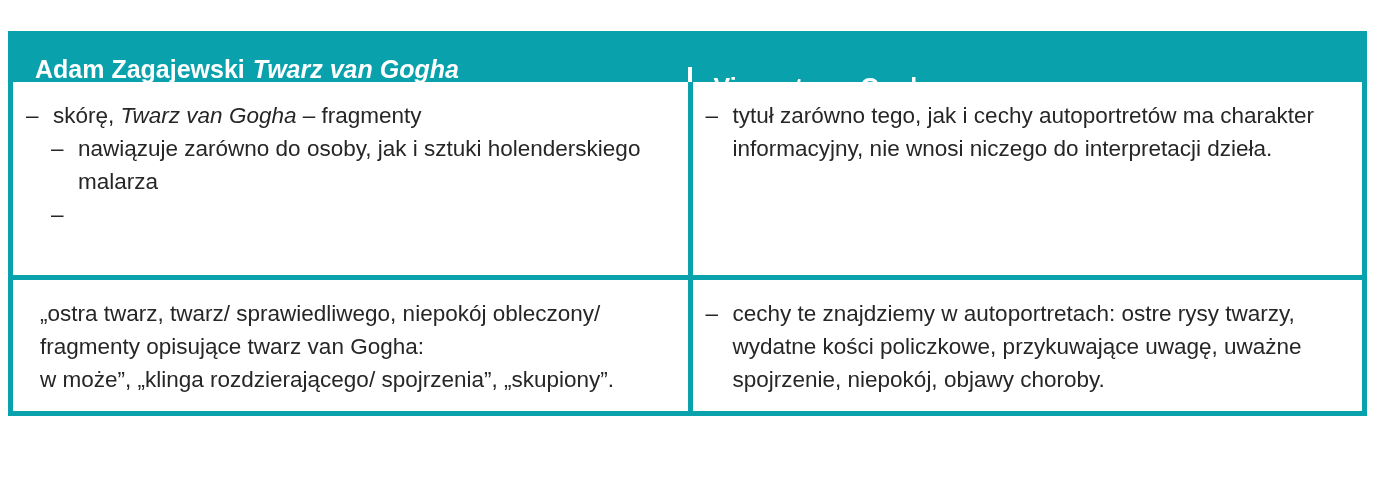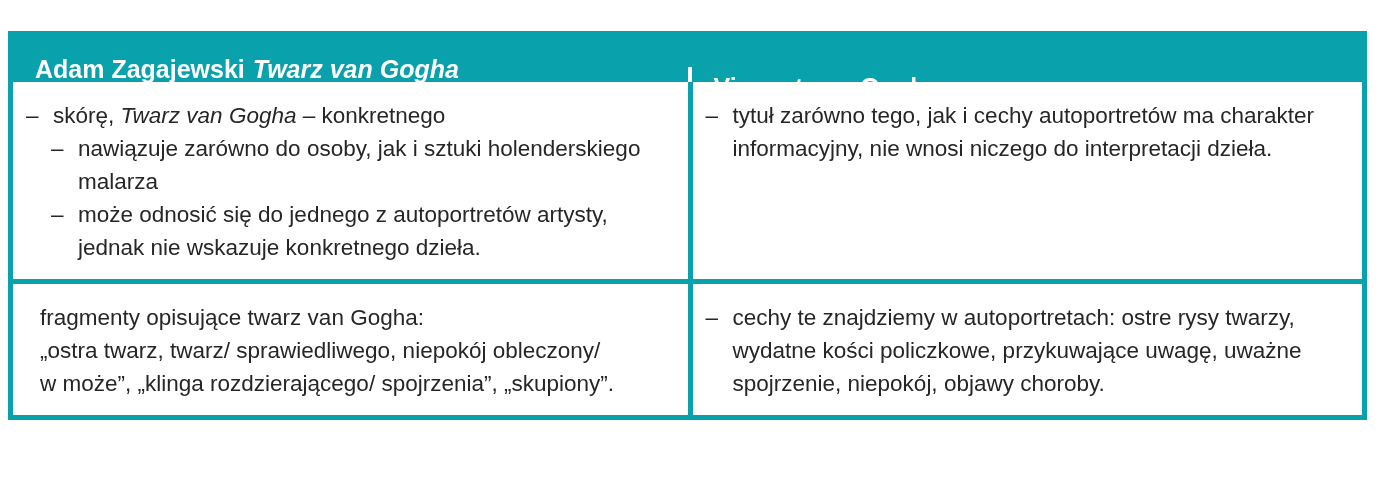--- a/index.html
+++ b/index.html
@@ -96,43 +96,42 @@
       </div>
       <div class="th th-right">
         <span>Vincent van Gogh</span>
       </div>
     </div>
 
     <div class="trow row-1">
       <div class="td td-left">
         <div class="li li-l1">
           <span class="dash">–</span>
-          <span>skórę, </span><span class="ital">Twarz van Gogha</span><span> – konkretnego</span>
+          <span>skórę, </span><span class="ital">Twarz van Gogha</span><span> – fragmenty</span>
         </div>
         <div class="li li-l2">
           <span class="dash">–</span>
           <span>nawiązuje zarówno do osoby, jak i sztuki holenderskiego malarza</span>
         </div>
         <div class="li li-l2">
           <span class="dash">–</span>
-          <span>może odnosić się do jednego z autoportretów artysty, jednak nie wskazuje konkretnego dzieła.</span>
         </div>
       </div>
       <div class="td td-right">
         <div class="li li-l1">
           <span class="dash">–</span>
           <span>tytuł zarówno tego, jak i cechy autoportretów ma charakter informacyjny, nie wnosi niczego do interpretacji dzieła.</span>
         </div>
       </div>
     </div>
 
     <div class="trow row-2">
       <div class="td td-left">
+        <div class="plain-line">„ostra twarz, twarz/ sprawiedliwego, niepokój obleczony/</div>
         <div class="plain-line">fragmenty opisujące twarz van Gogha:</div>
-        <div class="plain-line">„ostra twarz, twarz/ sprawiedliwego, niepokój obleczony/</div>
         <div class="plain-line">w może”, „klinga rozdzierającego/ spojrzenia”, „skupiony”.</div>
       </div>
       <div class="td td-right">
         <div class="li li-l1">
           <span class="dash">–</span>
           <span>cechy te znajdziemy w autoportretach: ostre rysy twarzy, wydatne kości policzkowe, przykuwające uwagę, uważne spojrzenie, niepokój, objawy choroby.</span>
         </div>
       </div>
     </div>
 

